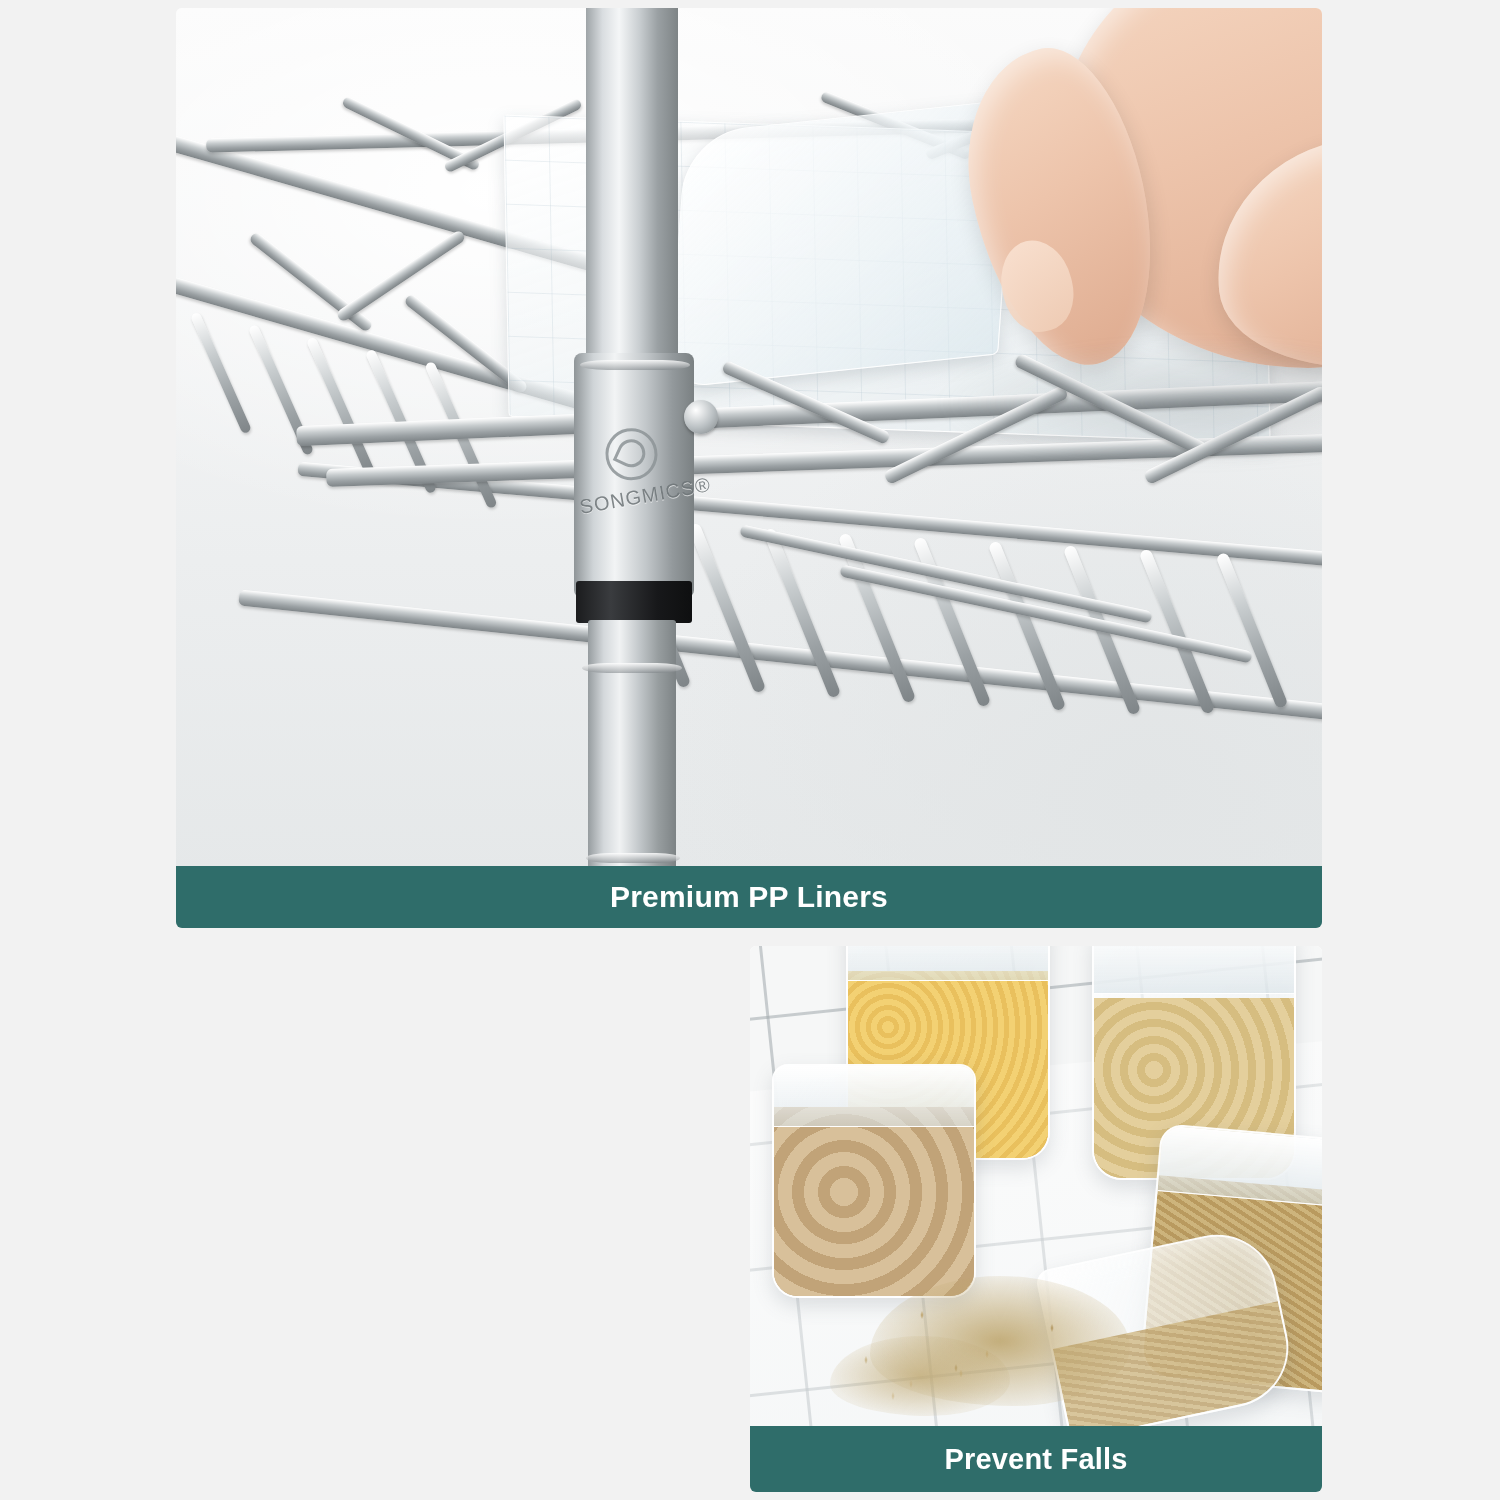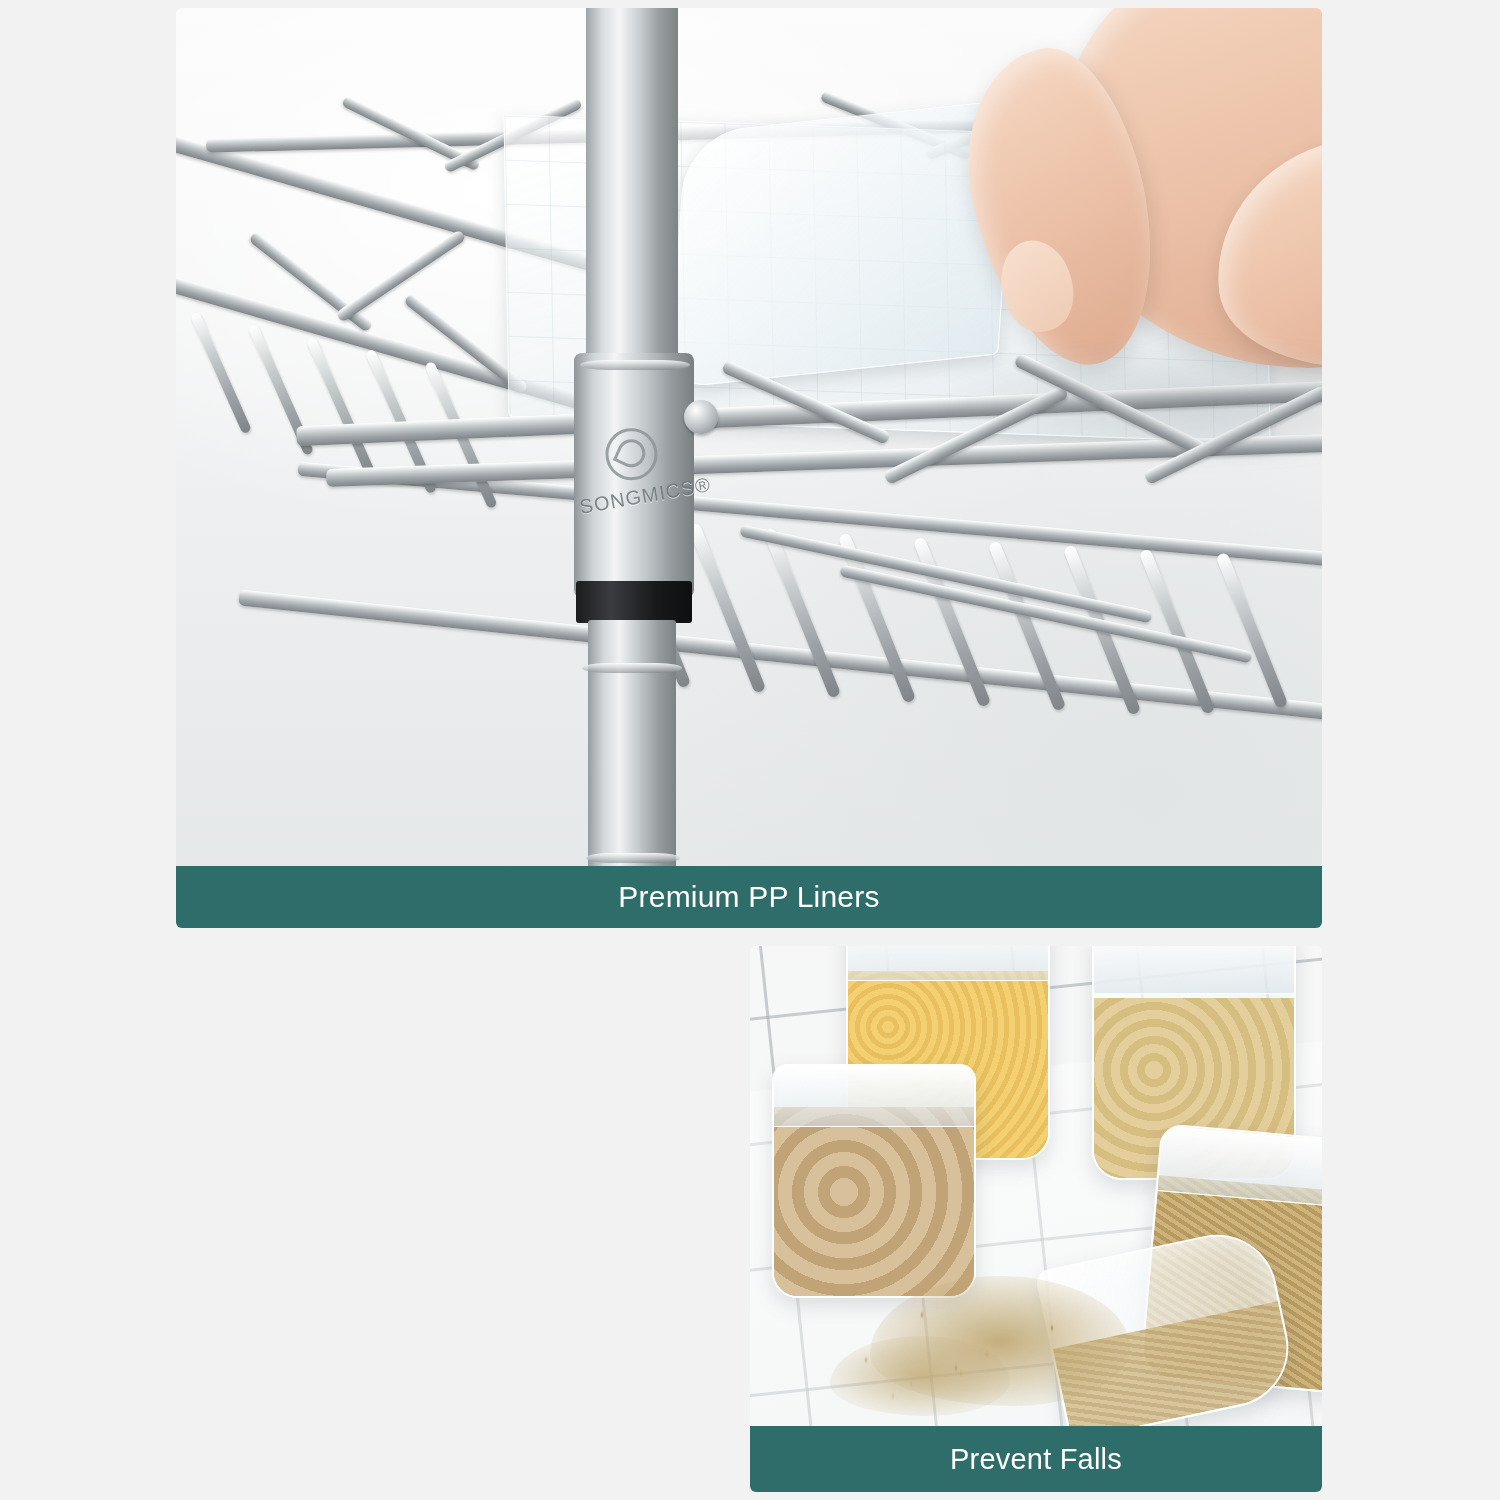--- a/index.html
+++ b/index.html
@@ -37,20 +37,21 @@
     position: absolute;
     left: 0; right: 0; bottom: 0;
     height: 62px;
     background: #2f6d6a;
     color: #ffffff;
     display: flex;
     align-items: center;
     justify-content: center;
     font-size: 30px;
     letter-spacing: 0.2px;
+    font-weight: bold;
   }
   .caption-bar.small { height: 66px; font-size: 29px; }
 
   
   #panel-top {
     left: 176px;
     top: 8px;
     width: 1146px;
     height: 920px;
     background: linear-gradient(170deg,#f7f8f8 0%, #eef0f0 45%, #e8eaea 100%);

